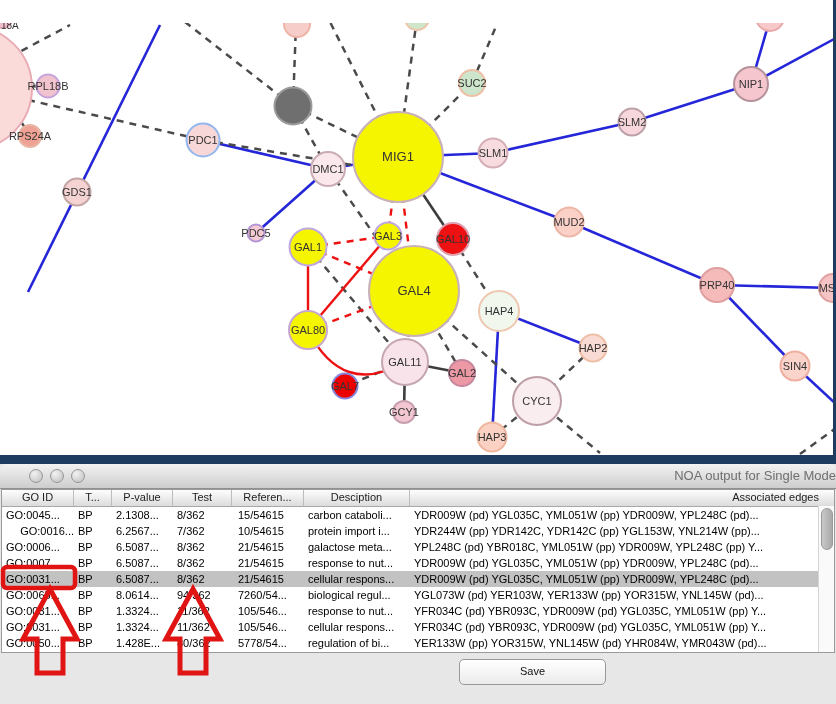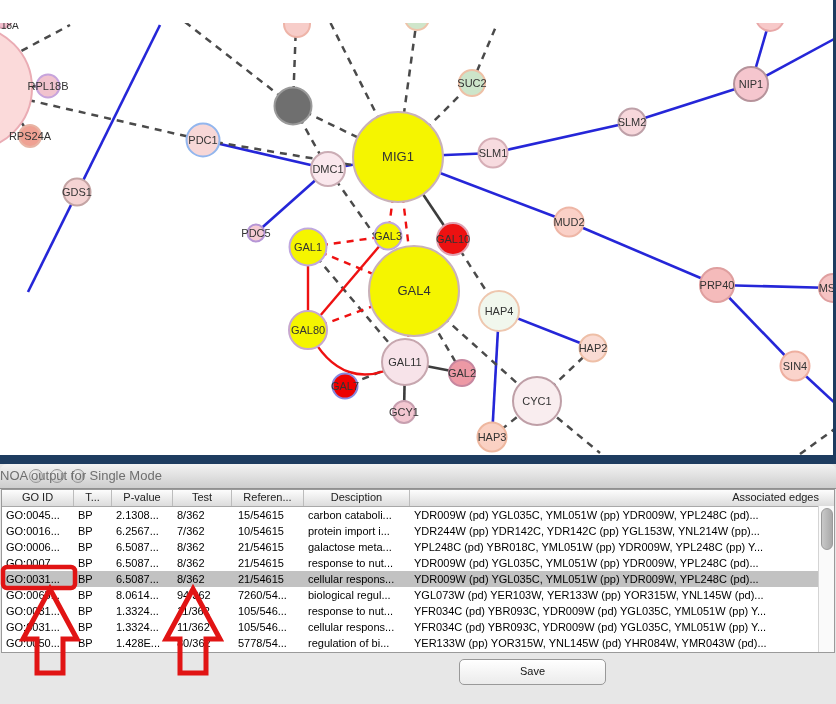--- a/index.html
+++ b/index.html
@@ -15,21 +15,21 @@
     font-size:13px;font-weight:bold;color:#2a2a2a;}
   .tl{position:absolute;top:4px;width:14px;height:14px;border-radius:50%;box-sizing:border-box;}
   .tl.c1{left:29px;} .tl.c2{left:50px;} .tl.c3{left:71px;}
   .net-svg{position:absolute;left:0;top:23px;}
 
   
   .noa-window{position:absolute;left:0;top:464px;width:836px;height:240px;background:#e7e7e7;}
   .noa-titlebar{position:absolute;left:0;top:0;width:100%;height:24px;
     background:linear-gradient(#f3f3f3,#cdcdcd);border-bottom:1px solid #909090;
     border-radius:7px 7px 0 0;}
-  .noa-titlebar .title{position:absolute;left:0;right:0;top:4px;text-align:left;
+  .noa-titlebar .title{position:absolute;left:0;right:0;top:4px;text-align:right;
     font-size:13px;color:#6f6f6f;}
   .tl.gray{background:radial-gradient(circle at 35% 30%,#f2f2f2,#bdbdbd);border:1px solid #979797;top:5px;}
 
   .noa-table{position:absolute;left:1px;top:25px;width:832px;height:162px;
     background:#ffffff;border:1px solid #9a9a9a;overflow:hidden;}
   .thead{display:flex;height:16px;background:linear-gradient(#fdfdfd,#dcdcdc);
     border-bottom:1px solid #a8a8a8;}
   .th{box-sizing:border-box;font-size:11px;color:#222;text-align:center;
     line-height:15px;border-right:1px solid #bcbcbc;white-space:nowrap;overflow:hidden;}
   .th:last-child{border-right:none;text-align:right;}
@@ -264,21 +264,21 @@
           <div class="trow">
             <div class="td" style="width: 72px;">GO:0045...</div>
             <div class="td" style="width: 38px;">BP</div>
             <div class="td" style="width: 61px;">2.1308...</div>
             <div class="td" style="width: 59px;">8/362</div>
             <div class="td" style="width: 72px; padding-left: 6px;">15/54615</div>
             <div class="td" style="width: 106px;">carbon cataboli...</div>
             <div class="td" style="width: 409px;">YDR009W (pd) YGL035C, YML051W (pp) YDR009W, YPL248C (pd)...</div>
           </div>
           <div class="trow">
-            <div class="td" style="width: 72px;">GO:0016...</div>
+            <div class="td" style="width: 72px; text-align: right;">GO:0016...</div>
             <div class="td" style="width: 38px;">BP</div>
             <div class="td" style="width: 61px;">6.2567...</div>
             <div class="td" style="width: 59px;">7/362</div>
             <div class="td" style="width: 72px; padding-left: 6px;">10/54615</div>
             <div class="td" style="width: 106px;">protein import i...</div>
             <div class="td" style="width: 409px;">YDR244W (pp) YDR142C, YDR142C (pp) YGL153W, YNL214W (pp)...</div>
           </div>
           <div class="trow">
             <div class="td" style="width: 72px;">GO:0006...</div>
             <div class="td" style="width: 38px;">BP</div>

